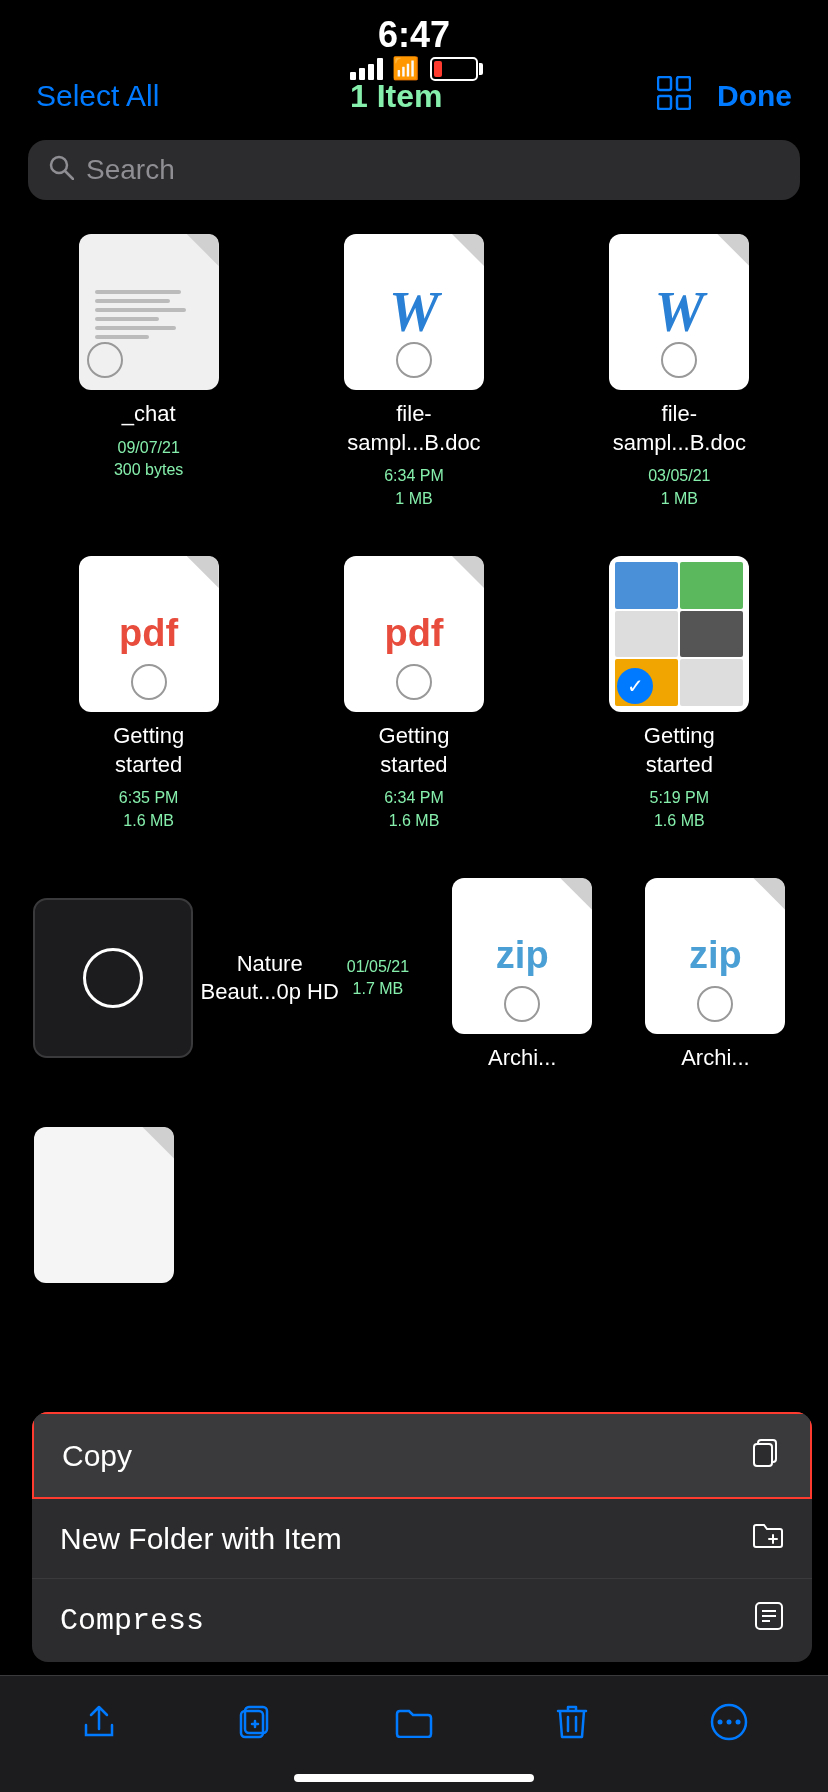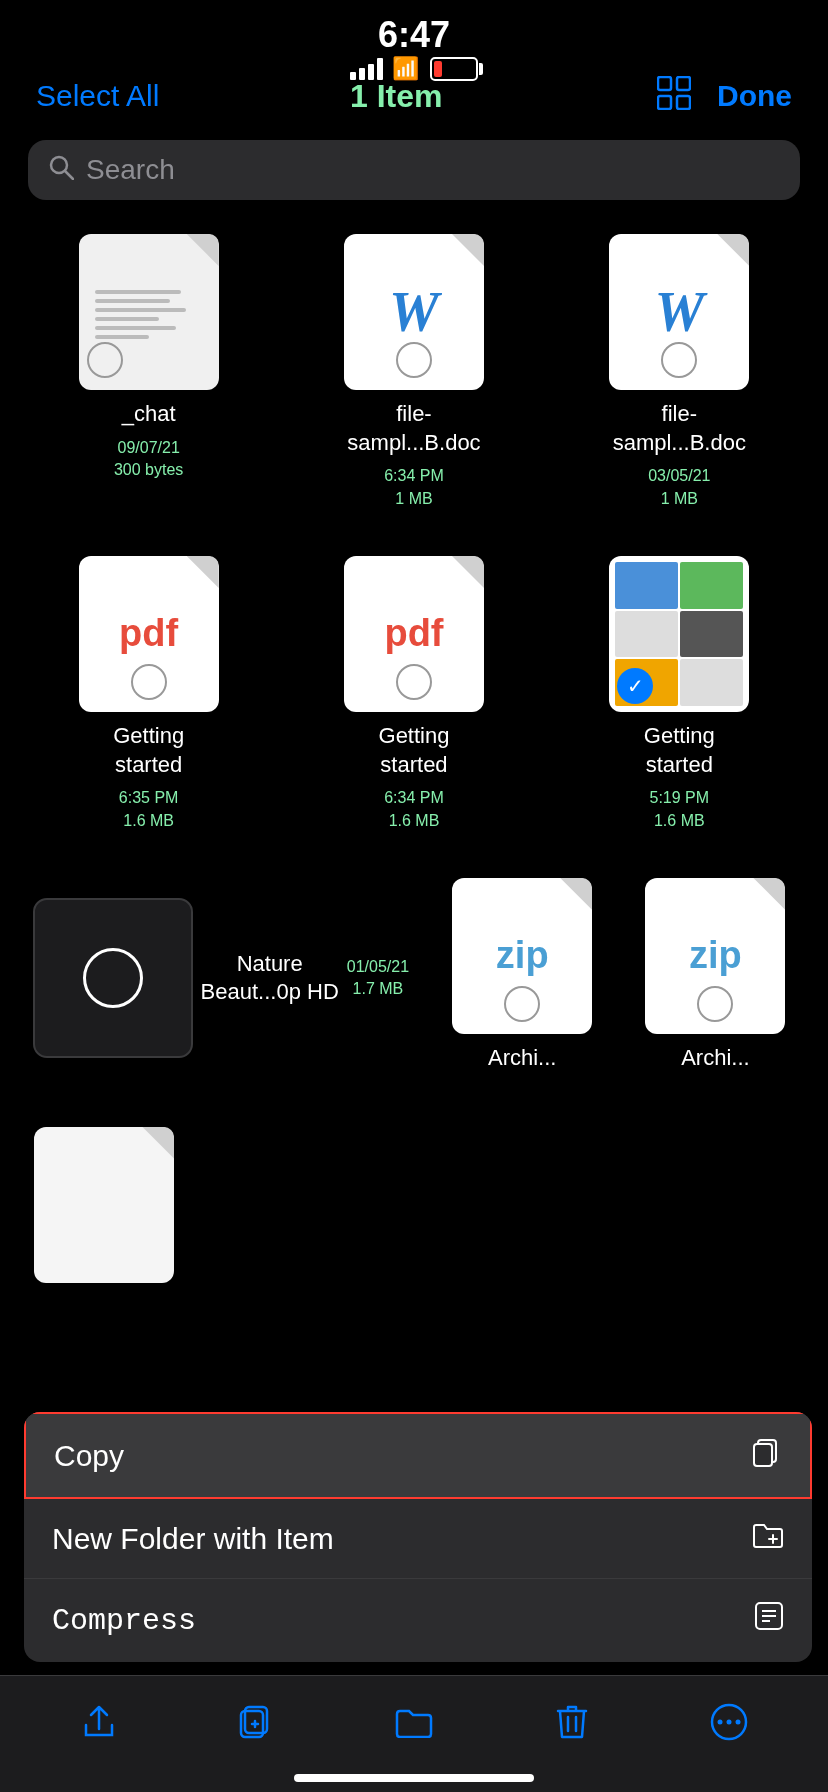--- a/index.html
+++ b/index.html
@@ -273,21 +273,21 @@
       align-items: center;
       justify-content: center;
       color: #fff;
       font-size: 20px;
     }
 
     
     .context-overlay {
       position: absolute;
       bottom: 130px;
-      left: 8px;
+      left: 16px;
       right: 0;
       z-index: 100;
     }
     .context-menu {
       margin: 0 16px;
       background: #2c2c2e;
       border-radius: 16px;
       overflow: hidden;
     }
     .context-item {

